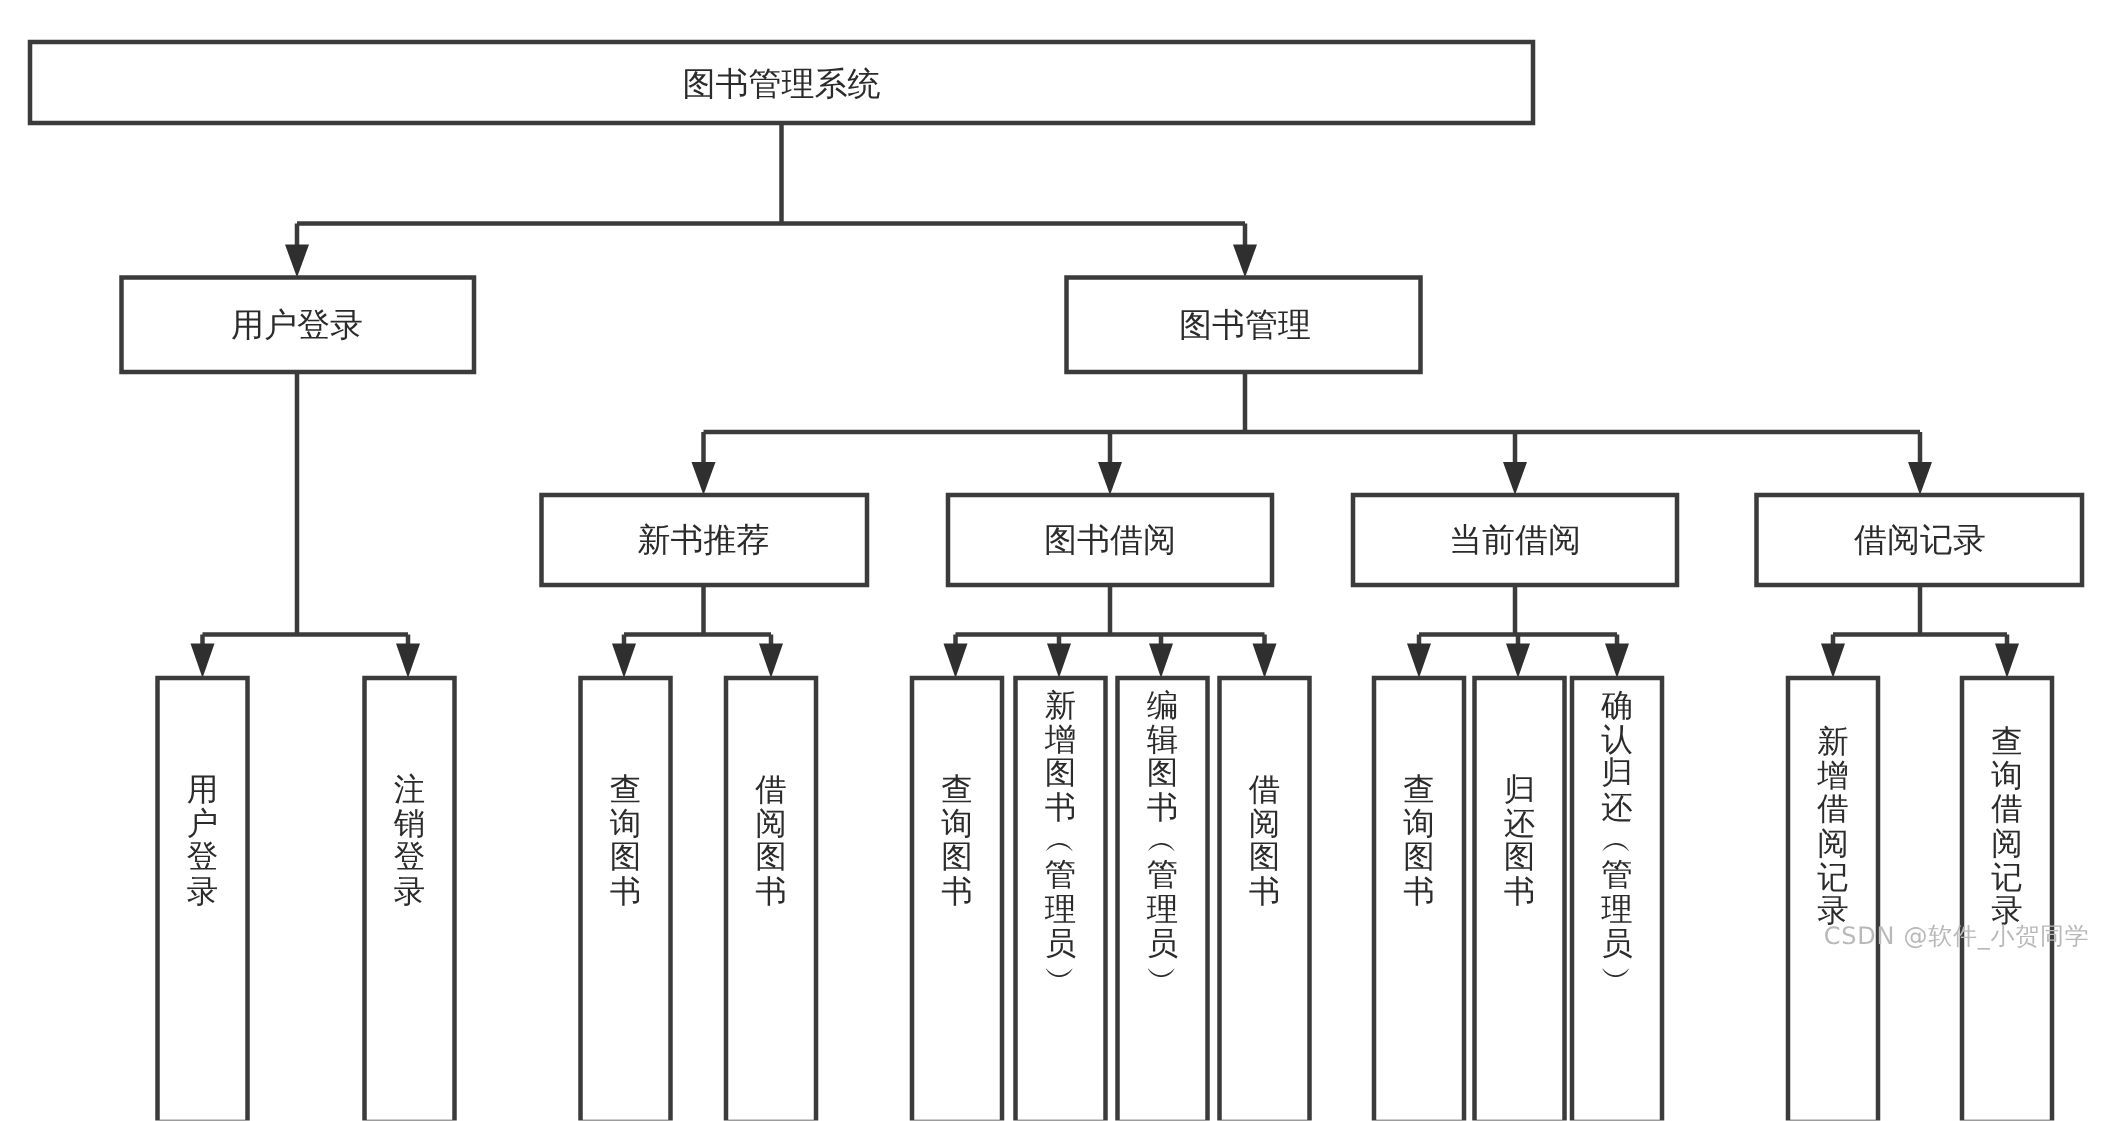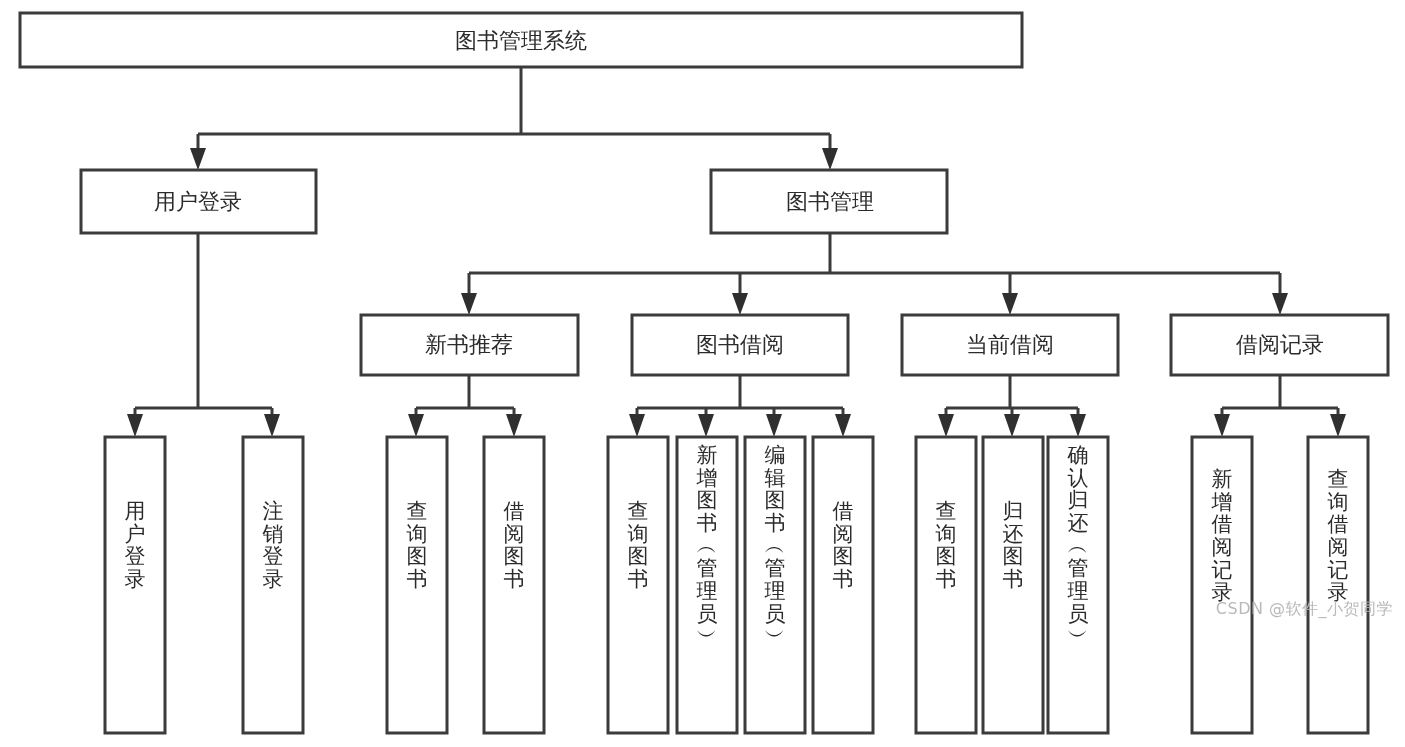--- a/index.html
+++ b/index.html
@@ -12,20 +12,21 @@
     width: 1405px;
     height: 747px;
     font-family: "DejaVu Sans", "Liberation Sans", sans-serif;
     overflow: hidden;
   }
   #diagram-root {
     position: relative;
     width: 1405px;
     height: 626px;
     background: #ffffff;
+    margin-top: 15px;
   }
   svg#flowchart {
     display: block;
     width: 1405px;
     height: 747px;
   }
   .node-box {
     fill: #ffffff;
     stroke: #3b3b3b;
     stroke-width: 3;

